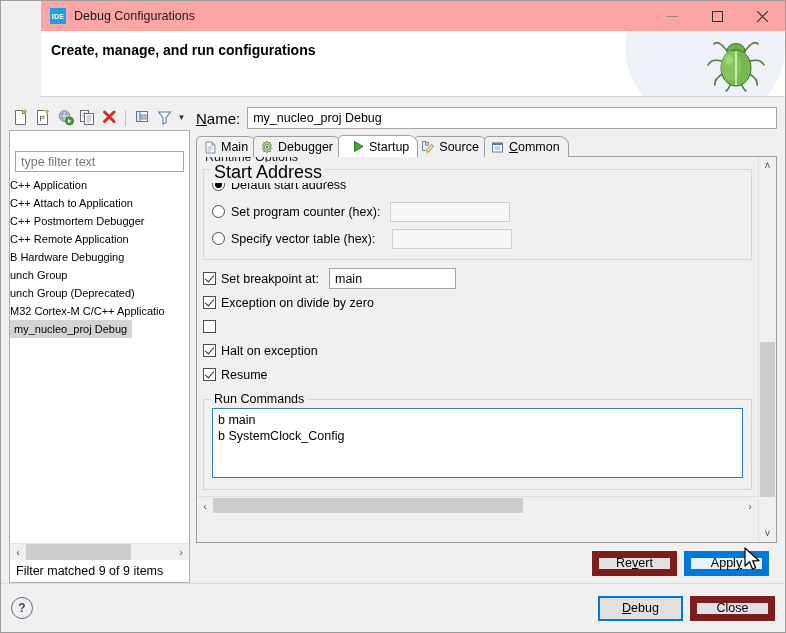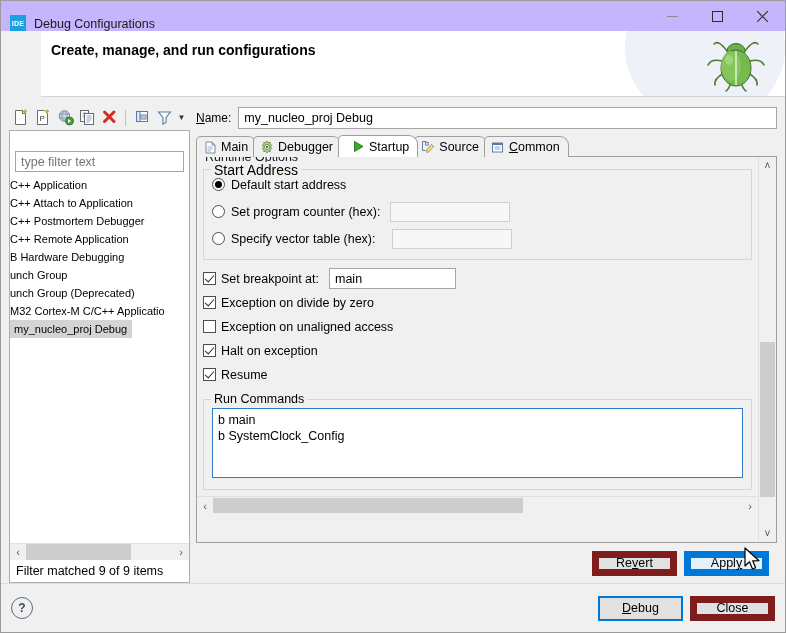--- a/index.html
+++ b/index.html
@@ -19,24 +19,24 @@
     box-sizing: border-box;
     border: 1px solid #9b9b9b;
     background: #f0f0f0;
     display: flex; flex-direction: column;
     position: relative;
   }
 
   
   .titlebar {
     height: 30px;
-    background: #c4b5fd;
-    display: flex; align-items: flex-end;
+    background: #fca5a5;
+    display: flex; align-items: center;
     flex: none;
-    position: relative; z-index: 5;
+    position: relative; z-index: 5; margin-left: 40px;
   }
   .app-icon {
     width: 16px; height: 16px;
     margin-left: 9px; margin-right: 8px;
     background: #1ba1e2;
     color: #ffffff;
     font-size: 7px; font-weight: bold;
     display: flex; align-items: center; justify-content: center;
     letter-spacing: .2px;
     flex: none;
@@ -164,21 +164,21 @@
   }
 
   
   .right-panel {
     flex: 1 1 auto;
     margin-left: 6px;
     display: flex; flex-direction: column;
     min-height: 0;
   }
   .name-row { display: flex; align-items: center; height: 26px; flex: none; }
-  .name-label { font-size: 12px; margin-right: 7px; }
+  .name-label { font-size: 15px; margin-right: 7px; }
   .name-label u { text-decoration: underline; }
   .name-input {
     flex: 1 1 auto; height: 22px; box-sizing: border-box;
     border: 1px solid #a5a5a5; background: #fff;
     font-family: "Liberation Sans", sans-serif; font-size: 12.5px;
     padding: 0 5px; outline: none; color: #000;
   }
   .tabs {
     display: flex; align-items: flex-end; height: 22px;
     margin-top: 4px; flex: none;
@@ -227,21 +227,21 @@
   }
   .group {
     border: 1px solid #d6d6d6;
     margin-top: 12px;
     padding: 0 8px 8px 8px;
     position: relative;
   }
   .group > .legend {
     position: absolute; top: -8px; left: 7px;
     background: #f0f0f0; padding: 0 3px;
-    font-size: 14px;
+    font-size: 18px;
   }
   .radio-row { display: flex; align-items: center; height: 25px; margin-top: 2px; }
   .radio {
     width: 13px; height: 13px; border-radius: 50%;
     border: 1px solid #4d4d4d; background: #fff;
     flex: none; margin-right: 6px;
     display: flex; align-items: center; justify-content: center;
     box-sizing: border-box;
   }
   .radio.on::after {
@@ -572,21 +572,20 @@
               <span class="checkbox on"></span>
               <span class="check-label">Set breakpoint at:</span>
               <input class="bp-input" type="text" value="main" style="">
             </div>
             <div class="check-row">
               <span class="checkbox on"></span>
               <span class="check-label">Exception on divide by zero</span>
             </div>
             <div class="check-row">
               <span class="checkbox"></span>
-              <span class="check-label">Exception on unaligned access</span>
             </div>
             <div class="check-row">
               <span class="checkbox on"></span>
               <span class="check-label">Halt on exception</span>
             </div>
             <div class="check-row">
               <span class="checkbox on"></span>
               <span class="check-label">Resume</span>
             </div>
           </div>

